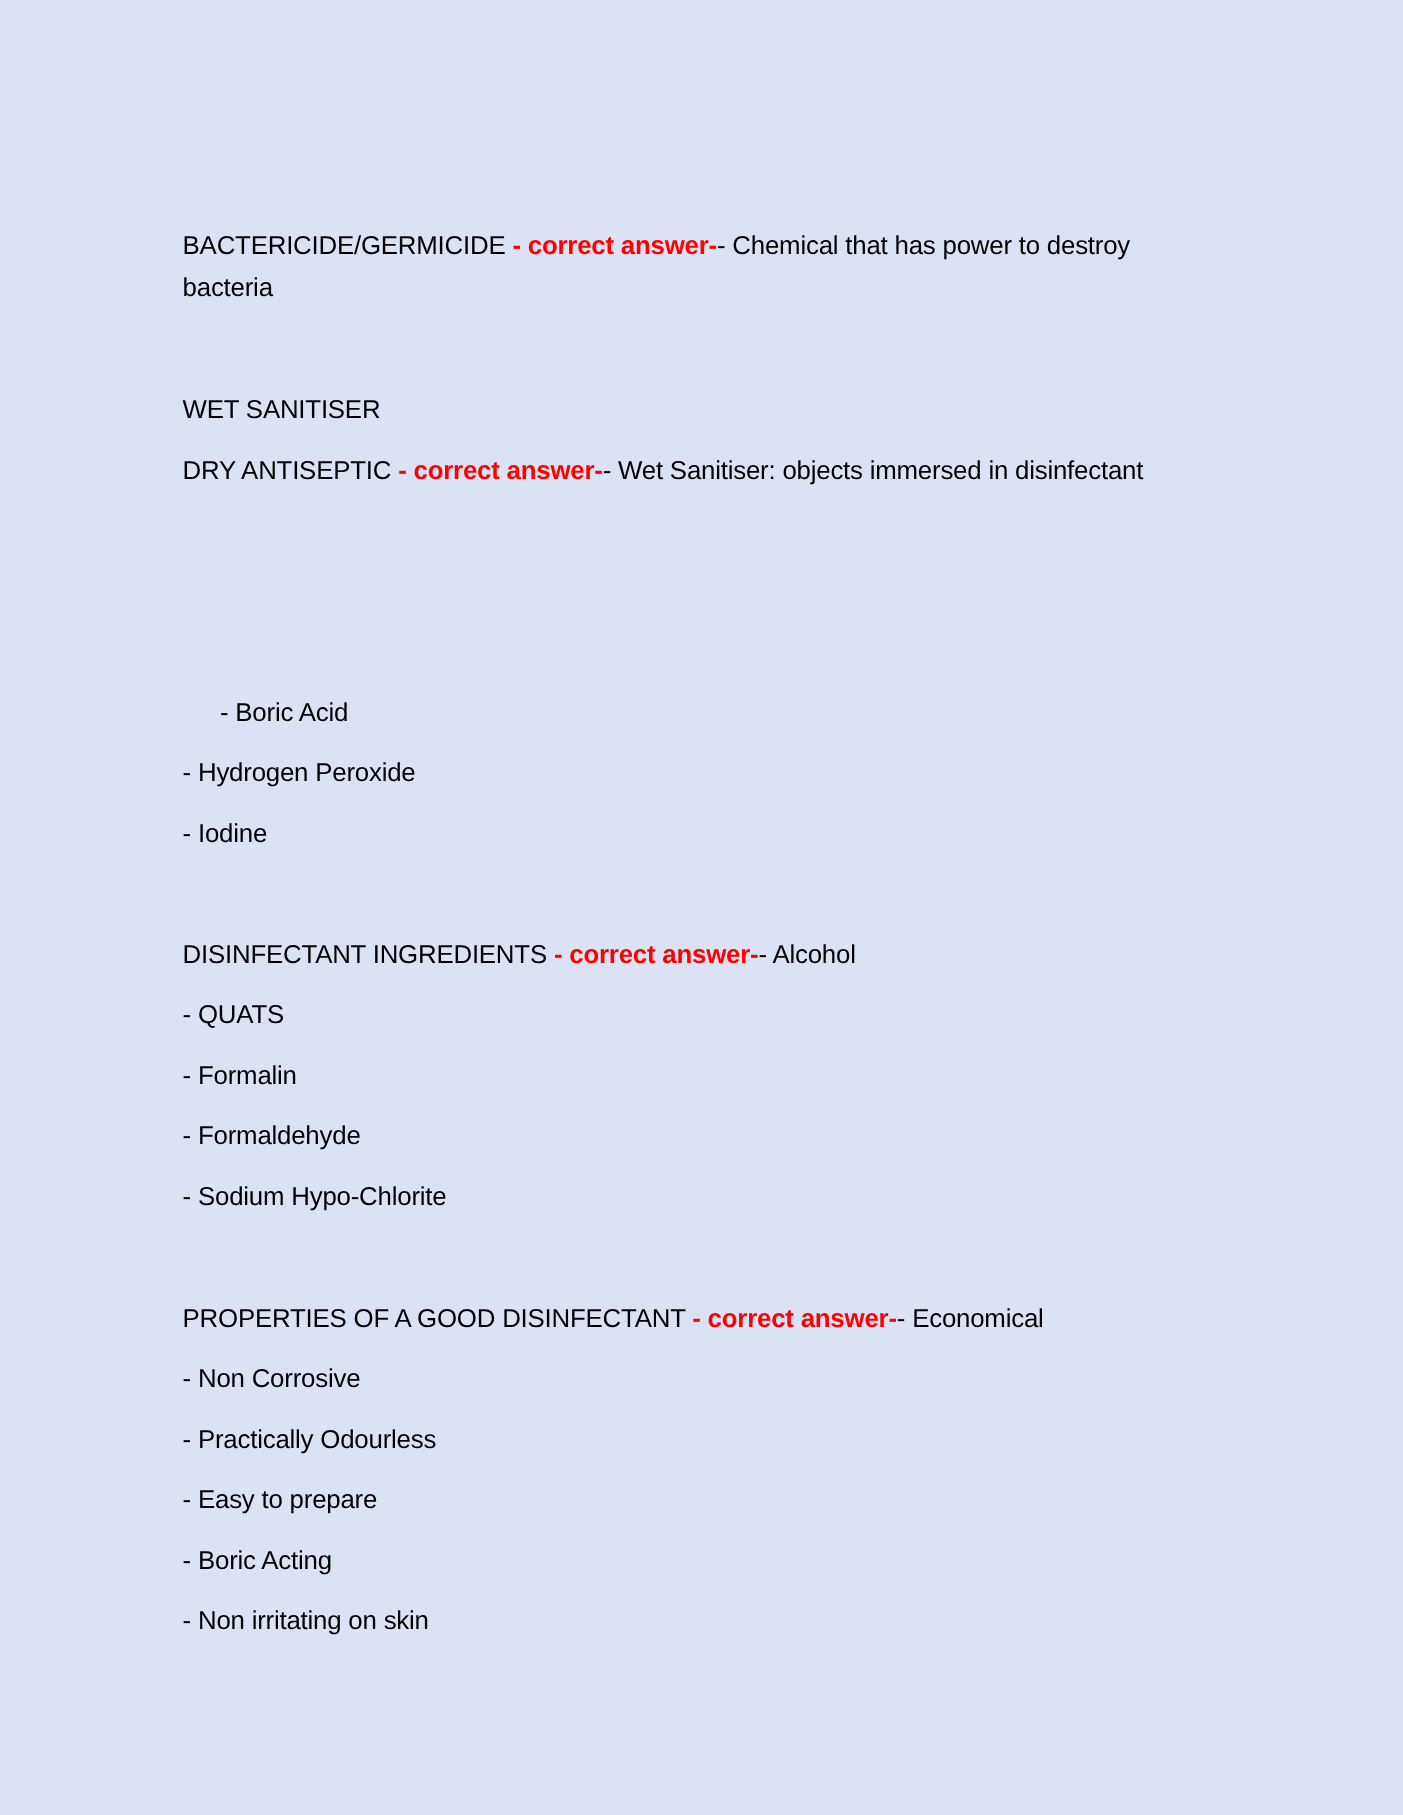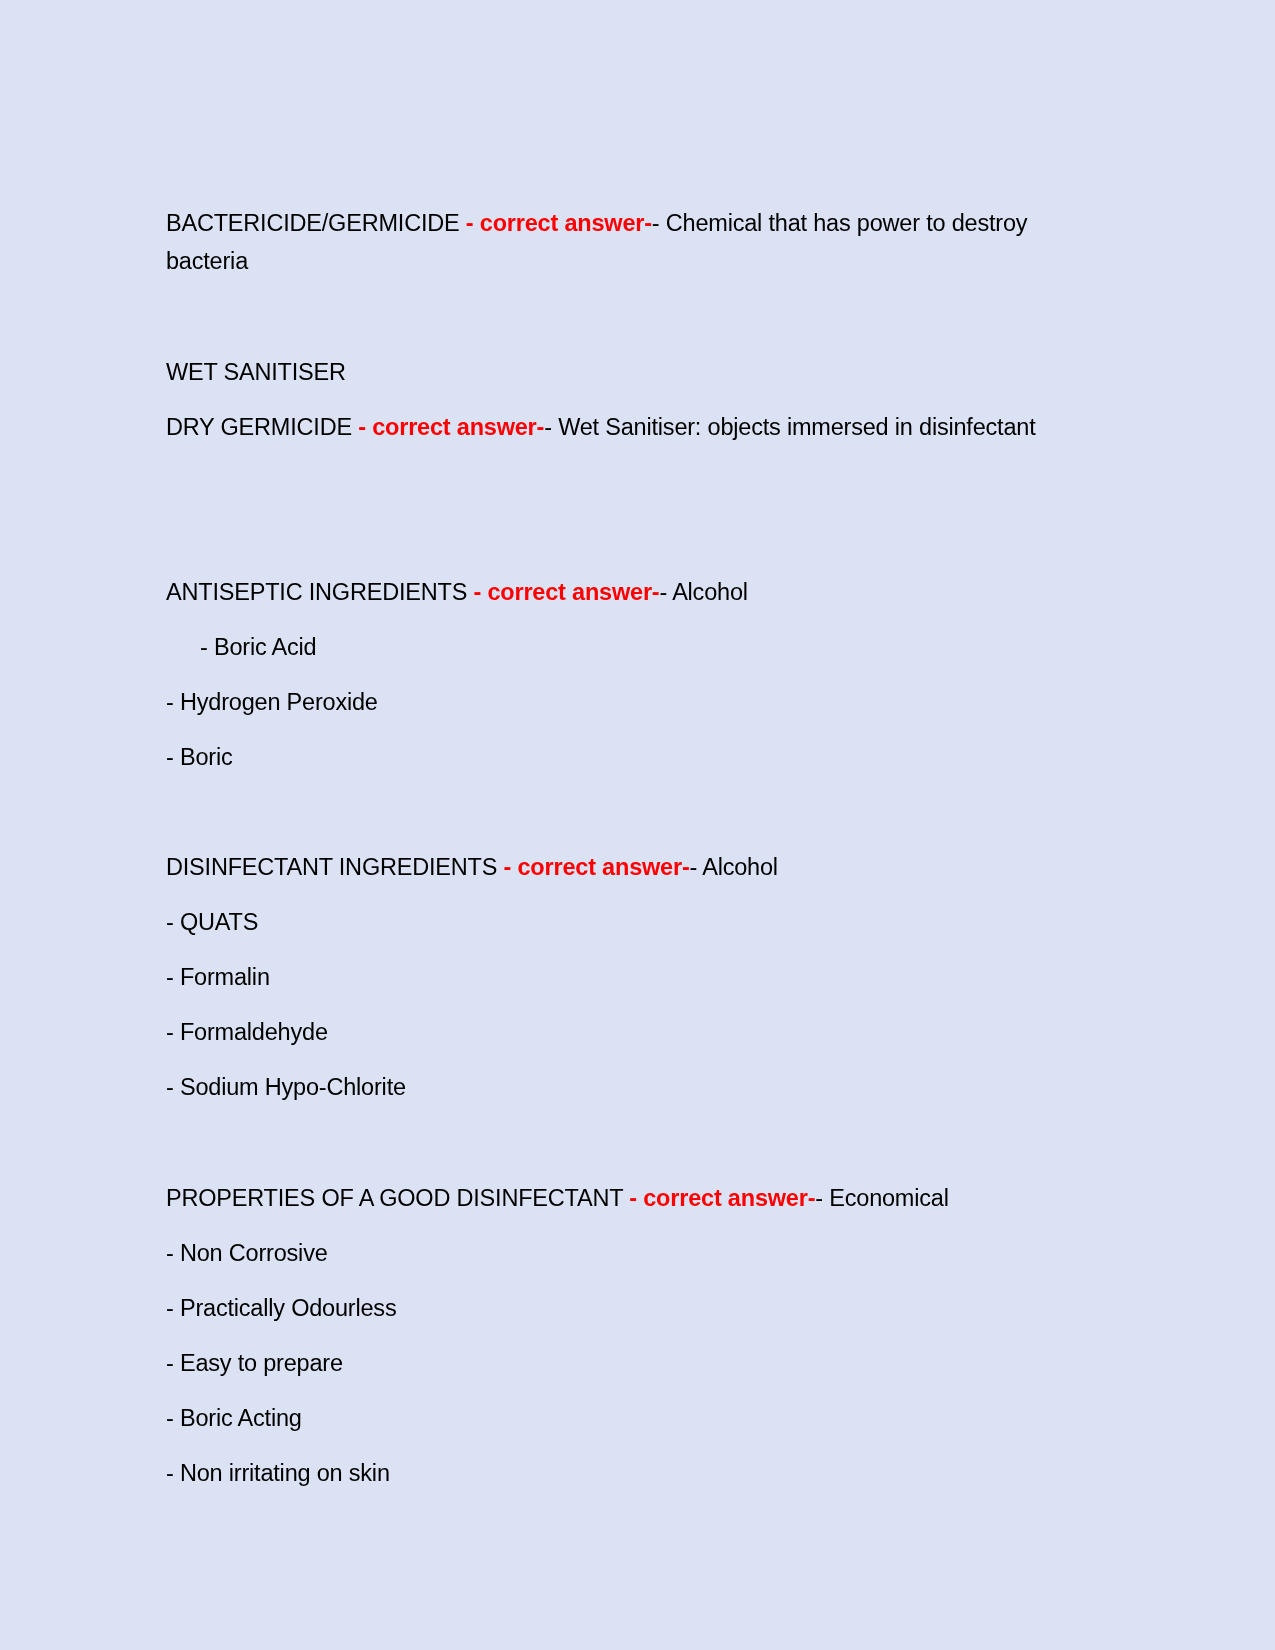--- a/index.html
+++ b/index.html
@@ -45,36 +45,32 @@
     <span> </span><span class="ans">- correct answer-</span><span>- Chemical that has power to destroy</span>
   </div>
   <div class="line" style="top:246px;">
     <span>bacteria</span>
   </div>
 
   <div class="line" style="top:357px;">
     <span>WET SANITISER</span>
   </div>
   <div class="line" style="top:412px;">
-    <span>DRY GERMICIDE</span>
+    <span>DRY ANTISEPTIC</span>
     <span> </span><span class="ans">- correct answer-</span><span>- Wet Sanitiser: objects immersed in disinfectant</span>
   </div>
 
-  <div class="line" style="top:577px;">
-    <span>ANTISEPTIC INGREDIENTS</span>
-    <span> </span><span class="ans">- correct answer-</span><span>- Alcohol</span>
-  </div>
   <div class="line" style="top:632px;margin-left:34px;">
     <span>- Boric Acid</span>
   </div>
   <div class="line" style="top:687px;">
     <span>- Hydrogen Peroxide</span>
   </div>
   <div class="line" style="top:742px;">
-    <span>- Boric</span>
+    <span>- Iodine</span>
   </div>
 
   <div class="line" style="top:852px;">
     <span>DISINFECTANT INGREDIENTS</span>
     <span> </span><span class="ans">- correct answer-</span><span>- Alcohol</span>
   </div>
   <div class="line" style="top:907px;">
     <span>- QUATS</span>
   </div>
   <div class="line" style="top:962px;">

